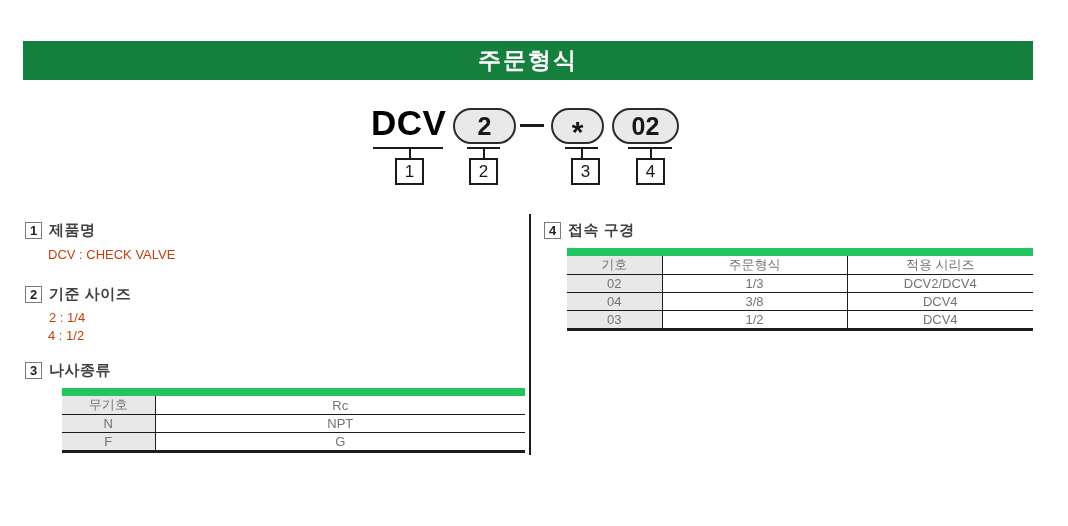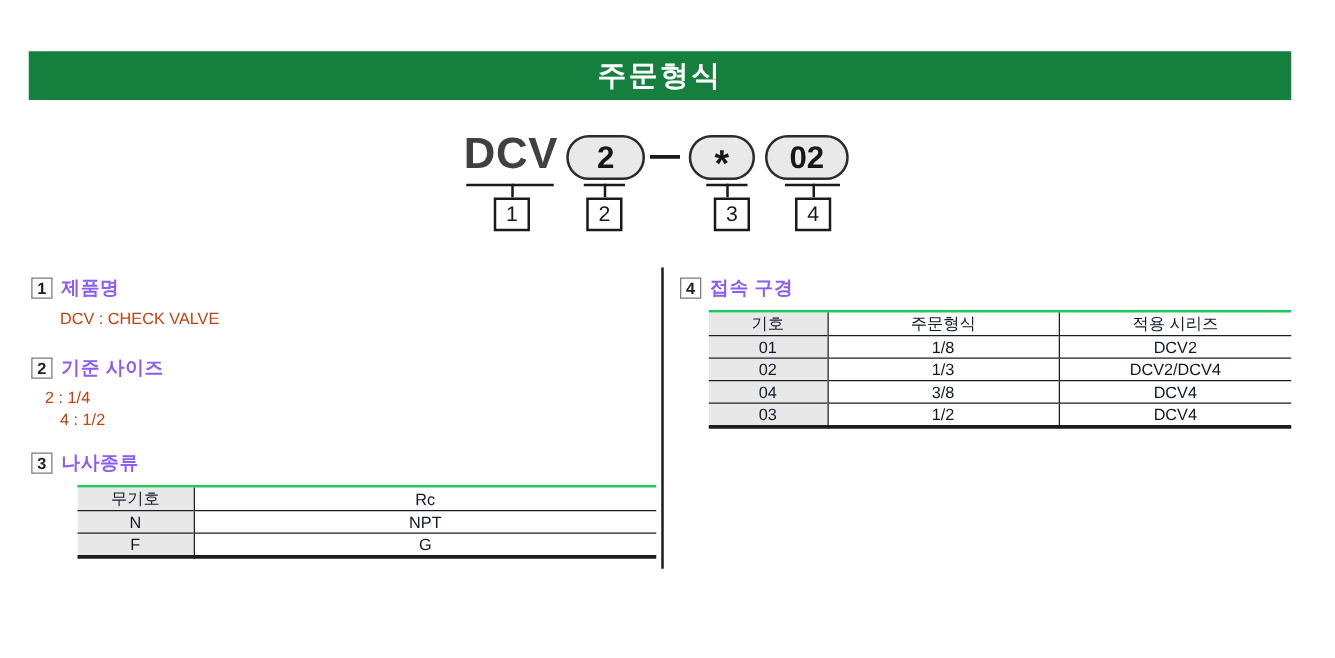--- a/index.html
+++ b/index.html
@@ -14,21 +14,21 @@
     position:absolute; left:23px; top:41px; width:1010px; height:39px;
     background:#15803d; display:flex; align-items:center; justify-content:center;
   }
   .title-bar .title-text {
     color:#ffffff; font-weight:bold; font-size:23px; letter-spacing:2px;
   }
 
   
   .dcv-prefix {
     position:absolute; left:371px; top:103px;
-    font-size:35px; font-weight:bold; letter-spacing:0.5px; color:#404040;
+    font-size:35px; font-weight:bold; letter-spacing:0.5px; color:#000000;
   }
   .oval {
     position:absolute; top:108px; height:36px; box-sizing:border-box;
     background:#e9e9ea; border:2px solid #2b2b2b; border-radius:19px;
     display:flex; align-items:center; justify-content:center;
     font-weight:bold; font-size:25px; color:#171717;
   }
   #oval-2 { left:453px; width:63px; }
   #oval-3 { left:551px; width:53px; }
   #oval-4 { left:612px; width:67px; }
@@ -59,37 +59,37 @@
   #numbox-3 { left:571px; }
   #numbox-4 { left:636px; }
 
   
   .section-header { position:absolute; display:flex; align-items:center; gap:7px; }
   .sec-num {
     width:17px; height:17px; box-sizing:border-box; border:1px solid #7a7a7a;
     display:flex; align-items:center; justify-content:center;
     font-size:13px; font-weight:bold; color:#222; background:#fff; flex:none;
   }
-  .sec-title { font-size:15px; font-weight:bold; color:#8b5cf6; letter-spacing:0.5px; white-space:nowrap; }
+  .sec-title { font-size:15px; font-weight:bold; color:#404040; letter-spacing:0.5px; white-space:nowrap; }
 
   #section1-header { left:25px; top:221px; }
   #section2-header { left:25px; top:285px; }
   #section3-header { left:25px; top:361px; }
   #section4-header { left:544px; top:221px; }
 
   .sub-line { position:absolute; font-size:13px; color:#c2410c; white-space:nowrap; }
   #sec1-line1 { left:48px; top:247px; }
-  #sec2-line1 { left:36px; top:310px; }
+  #sec2-line1 { left:49px; top:310px; }
   #sec2-line2 { left:48px; top:328px;text-align:right; }
 
   
   .spec-table {
     position:absolute; border-collapse:collapse; table-layout:fixed;
-    font-size:13px; color:#0f172a;
-    border-top:2px solid #22c55e; border-bottom:3px solid #1c1c1c;
+    font-size:13px; color:#737373;
+    border-top:8px solid #22c55e; border-bottom:3px solid #1c1c1c;
   }
   .spec-table td {
     height:17px; padding:0 4px; text-align:center; vertical-align:middle;
     border-top:1px solid #1c1c1c; white-space:nowrap; overflow:hidden;
   }
   .spec-table tr:first-child td { border-top:none; }
   .spec-table td.vline { border-right:1px solid #1c1c1c; }
   .spec-table td.shaded { background:#e8e8e8; }
 
   #table3 { left:50px; top:388px; width:463px;margin-left:12px; }
@@ -192,25 +192,20 @@
       <col style="width:185px">
       <col>
     </colgroup>
   <tbody>
     <tr>
       <td class="shaded vline">기호</td>
       <td class="vline">주문형식</td>
       <td>적용 시리즈</td>
     </tr>
     <tr>
-      <td class="shaded vline">01</td>
-      <td class="vline">1/8</td>
-      <td>DCV2</td>
-    </tr>
-    <tr>
       <td class="shaded vline">02</td>
       <td class="vline">1/3</td>
       <td>DCV2/DCV4</td>
     </tr>
     <tr>
       <td class="shaded vline">04</td>
       <td class="vline">3/8</td>
       <td>DCV4</td>
     </tr>
     <tr>

